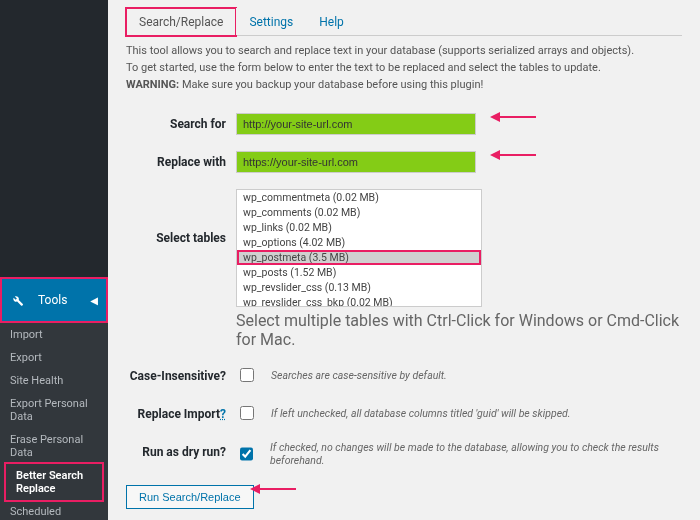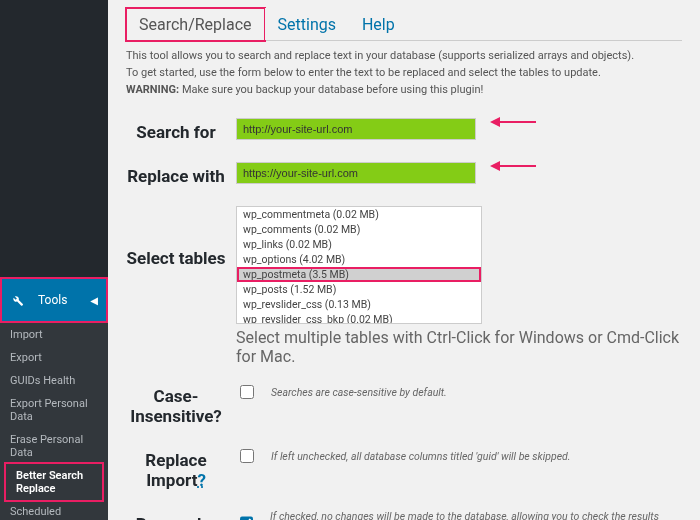--- a/index.html
+++ b/index.html
@@ -71,21 +71,21 @@
     overflow: hidden;
   }
   .tabs {
     display: flex;
     border-bottom: 1px solid #ccc;
     padding-top: 8px;
     margin-bottom: 8px;
   }
   .tab {
     padding: 6px 12px;
-    font-size: 16px;
+    font-size: 12px;
     color: #0073aa;
     border: 1px solid transparent;
     border-bottom: none;
     background: #f1f1f1;
     cursor: pointer;
   }
   .tab.active {
     background: #f1f1f1;
     color: #555;
     border: 1px solid #ccc;
@@ -98,25 +98,25 @@
     margin: 4px 0;
     font-size: 11px;
     color: #555;
   }
   .form-table {
     margin-top: 14px;
     width: 100%;
     border-collapse: collapse;
   }
   .form-table th {
-    text-align: center;
+    text-align: right;
     vertical-align: top;
     width: 110px;
     padding: 12px 10px 12px 0;
-    font-size: 17px;
+    font-size: 12px;
     font-weight: 700;
     color: #23282d;
   }
   .form-table td {
     padding: 8px 0;
     vertical-align: top;
   }
   input[type="text"] {
     width: 240px;
     padding: 4px 6px;
@@ -194,21 +194,21 @@
     <div class="side-parent">
       <svg class="wrench" viewBox="0 0 24 24">
           <path d="M22 19l-7-7c.6-1.7.2-3.7-1.2-5.1-1.5-1.5-3.7-1.8-5.5-1l3.5 3.5-2.1 2.1L6.2 8C5.4 9.8 5.7 12 7.2 13.5c1.4 1.4 3.4 1.8 5.1 1.2l7 7c.4.4 1 .4 1.4 0l1.3-1.3c.4-.4.4-1 0-1.4z"></path>
         </svg>
       <span>Tools</span>
       <span class="arrow">◀</span>
     </div>
     <div class="submenu">
       <div class="item">Import</div>
       <div class="item">Export</div>
-      <div class="item">GUIDs Health</div>
+      <div class="item">Site Health</div>
       <div class="item">Export Personal Data</div>
       <div class="item">Erase Personal Data</div>
       <div class="item current">Better Search Replace</div>
       <div class="item">Scheduled Actions</div>
     </div>
   </nav>
 
   <main class="main">
     <div class="tabs">
       <div class="tab active">Search/Replace</div>

